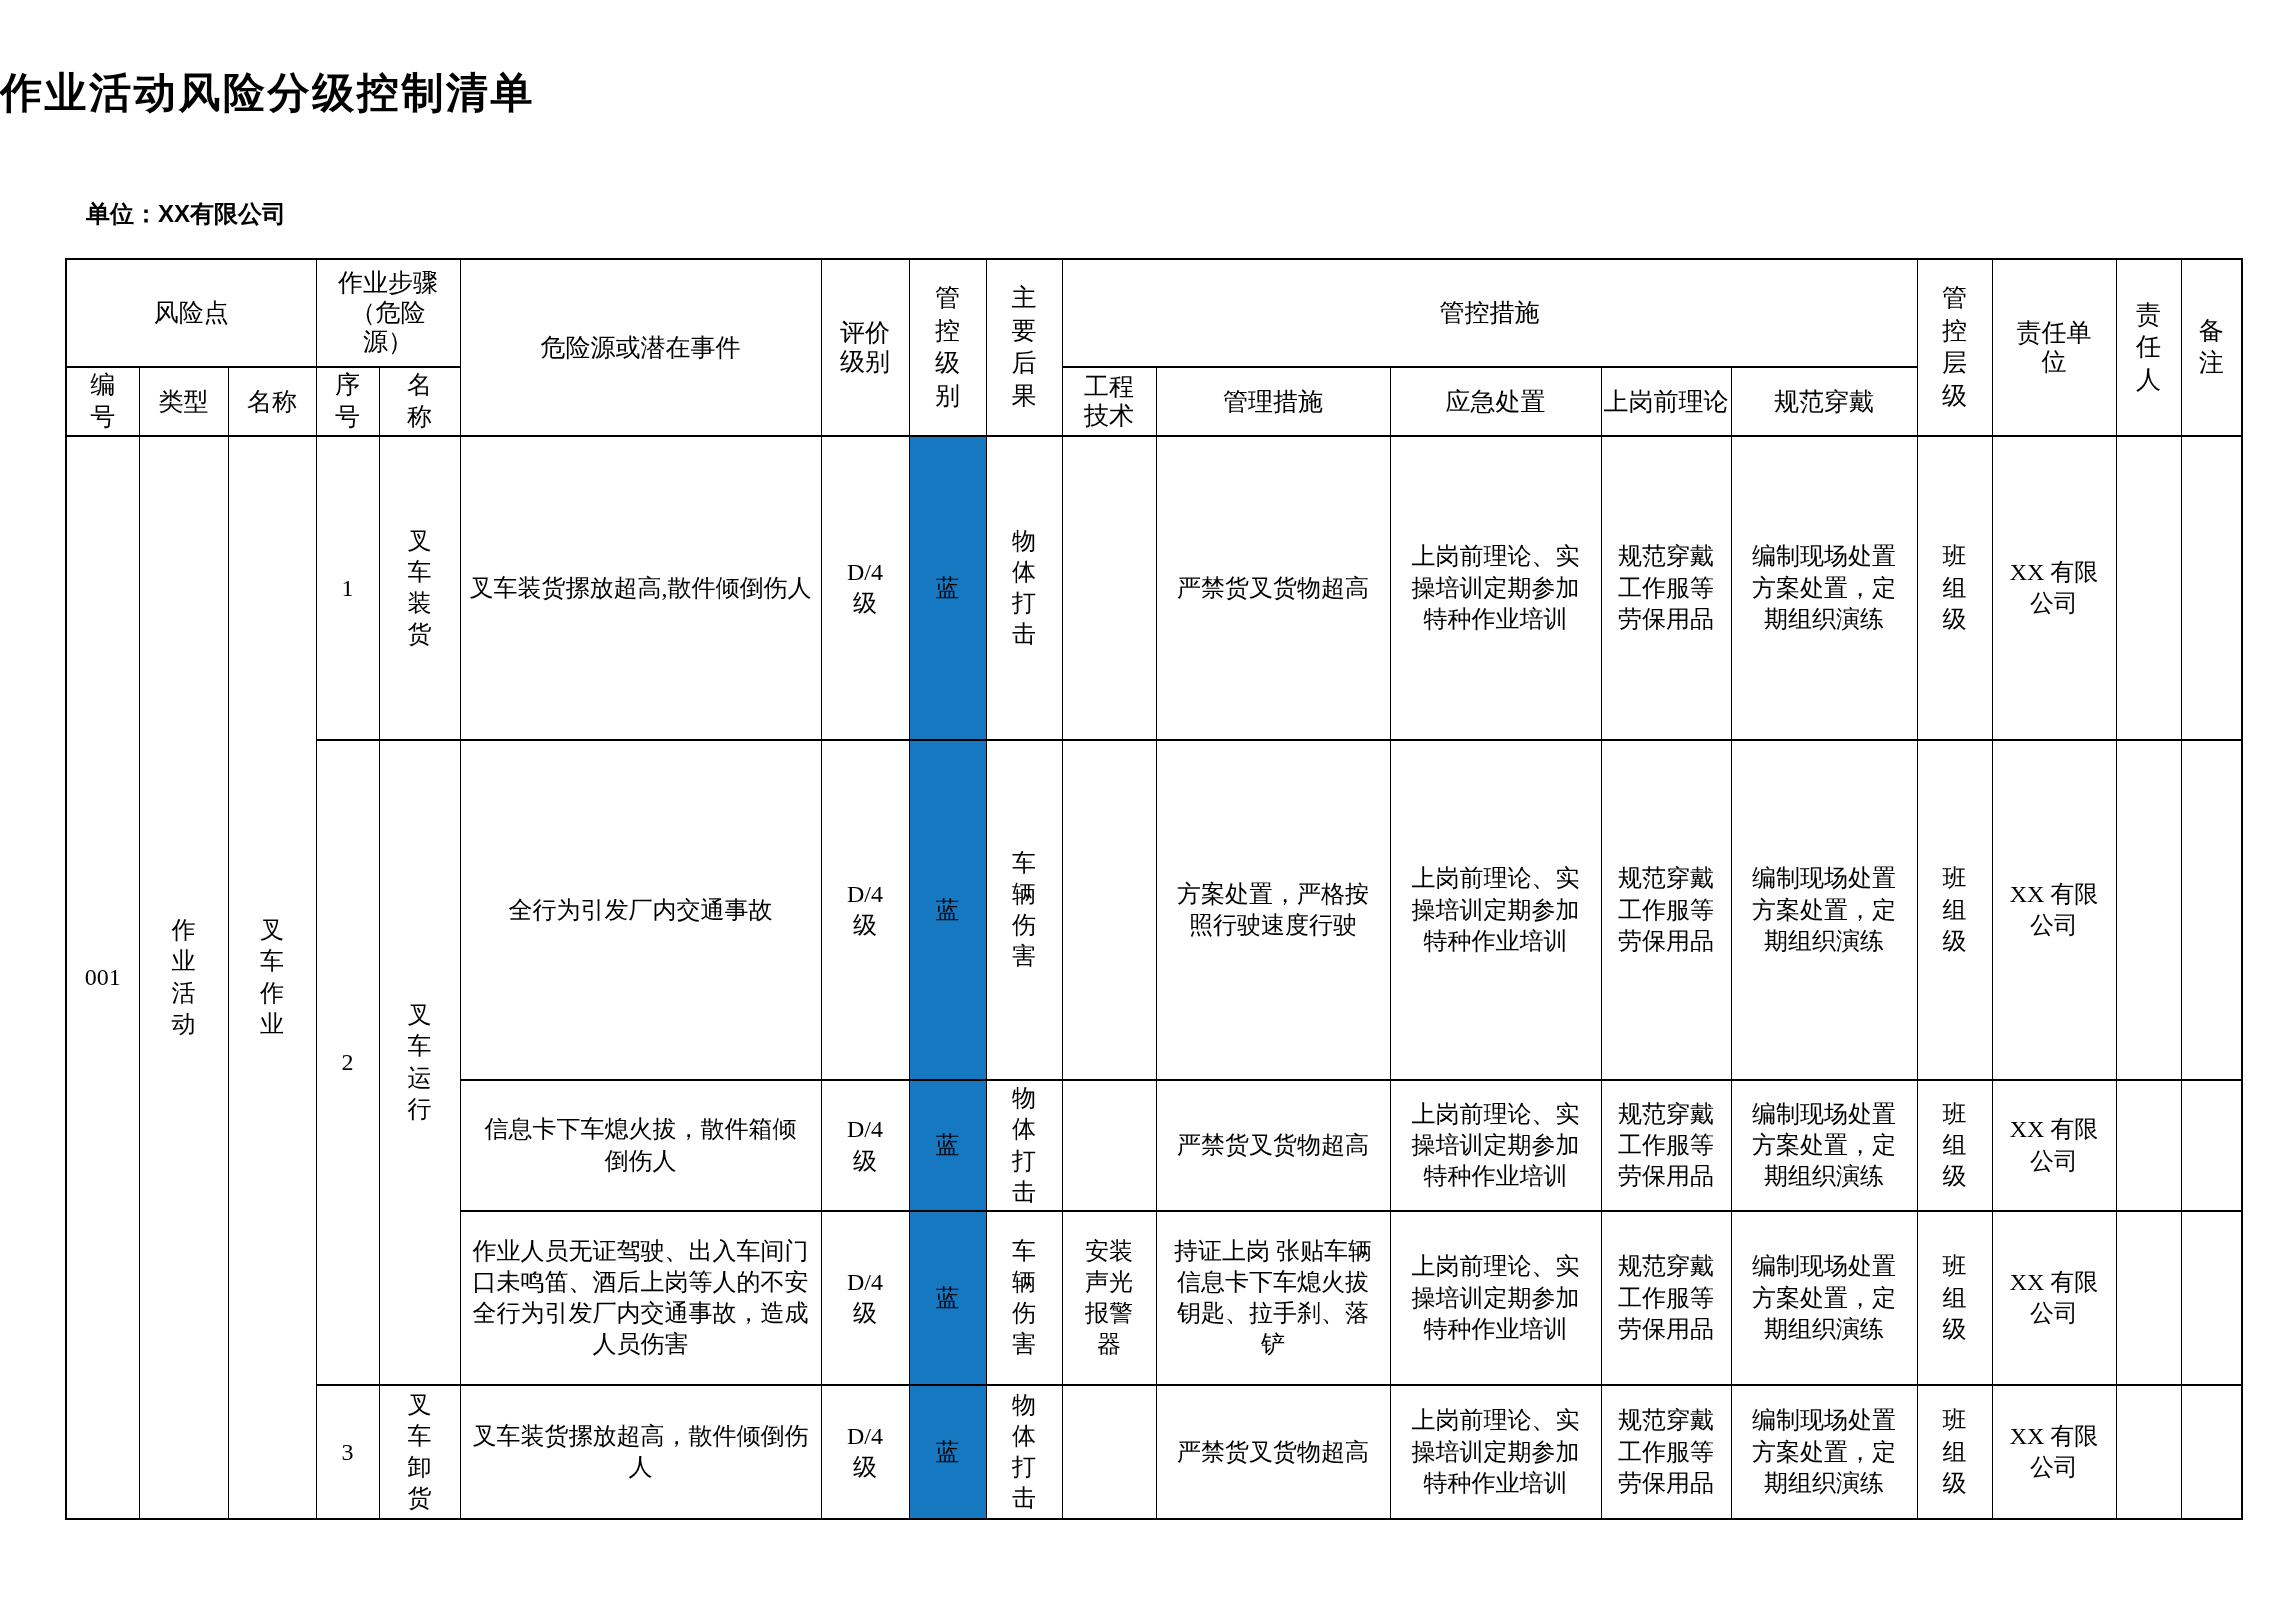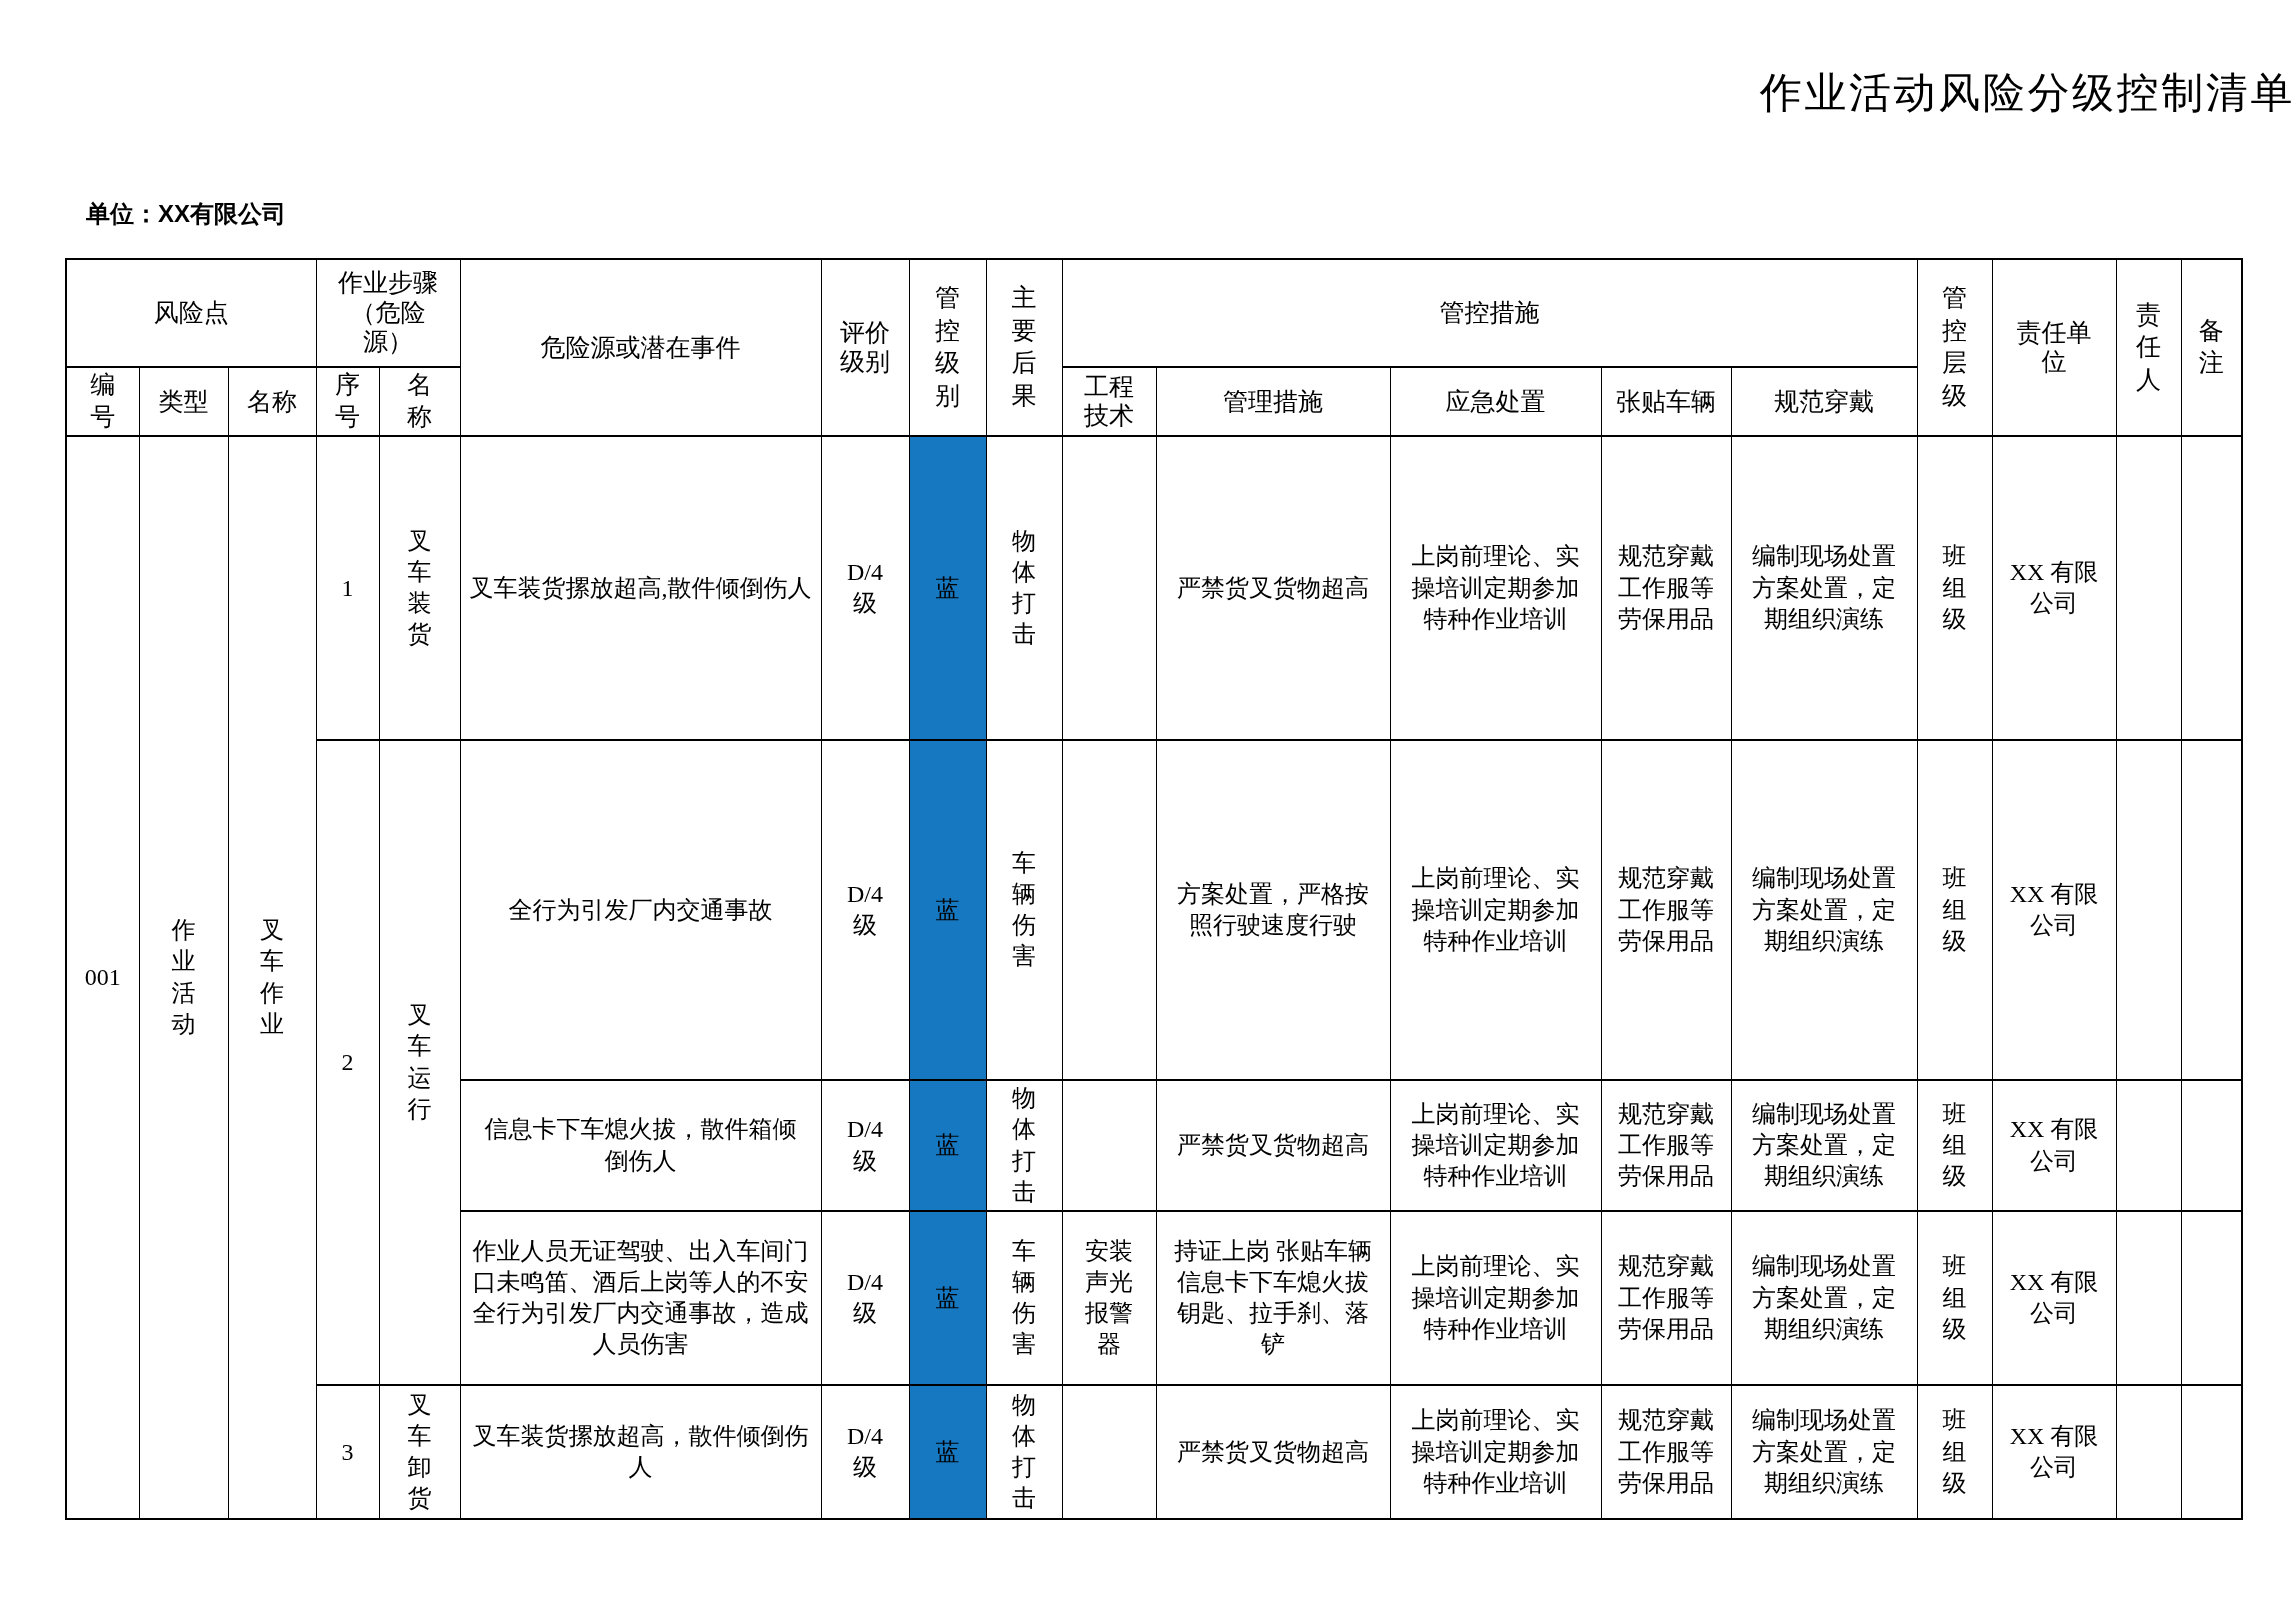--- a/index.html
+++ b/index.html
@@ -1,23 +1,23 @@
 <!DOCTYPE html>
 <html style="--control-blue: #1778C2;font-size:10.5px"><head>
 <meta charset="utf-8">
 <style>
   html,body { margin:0; padding:0; }
   body {
     width:2295px; height:1623px; background:#ffffff; color:#000;
     font-family:"Liberation Serif","DejaVu Serif",serif;
   }
   .title {
-    margin:65px 0 12px 0; text-align:right;
+    margin:65px 0 12px 0; text-align:left;
     font-family:"Liberation Sans","DejaVu Sans",sans-serif;
-    font-weight:400; font-size:42px; letter-spacing:2.6px;
+    font-weight:700; font-size:42px; letter-spacing:2.6px;
   }
   .unit {
     margin:77px 16px 0 86px;
     font-family:"Liberation Sans","DejaVu Sans",sans-serif;
     font-weight:700; font-size:24px;
   }
   table.main {
     margin:27.5px 0 0 65px; width:2176px;
     border-collapse:collapse; table-layout:fixed;
     border:2.6px solid #000;
@@ -101,21 +101,21 @@
       <th>类型</th>
       <th>名称</th>
       <th class="vert">序
 号</th>
       <th class="vert">名
 称</th>
       <th>工程
 技术</th>
       <th>管理措施</th>
       <th>应急处置</th>
-      <th>张贴车辆</th>
+      <th>上岗前理论</th>
       <th>规范穿戴</th>
     </tr>
   </thead>
   <tbody>
     <tr class="r0">
       <td rowspan="5">001</td>
       <td rowspan="5" class="vert">作
 业
 活
 动</td>

